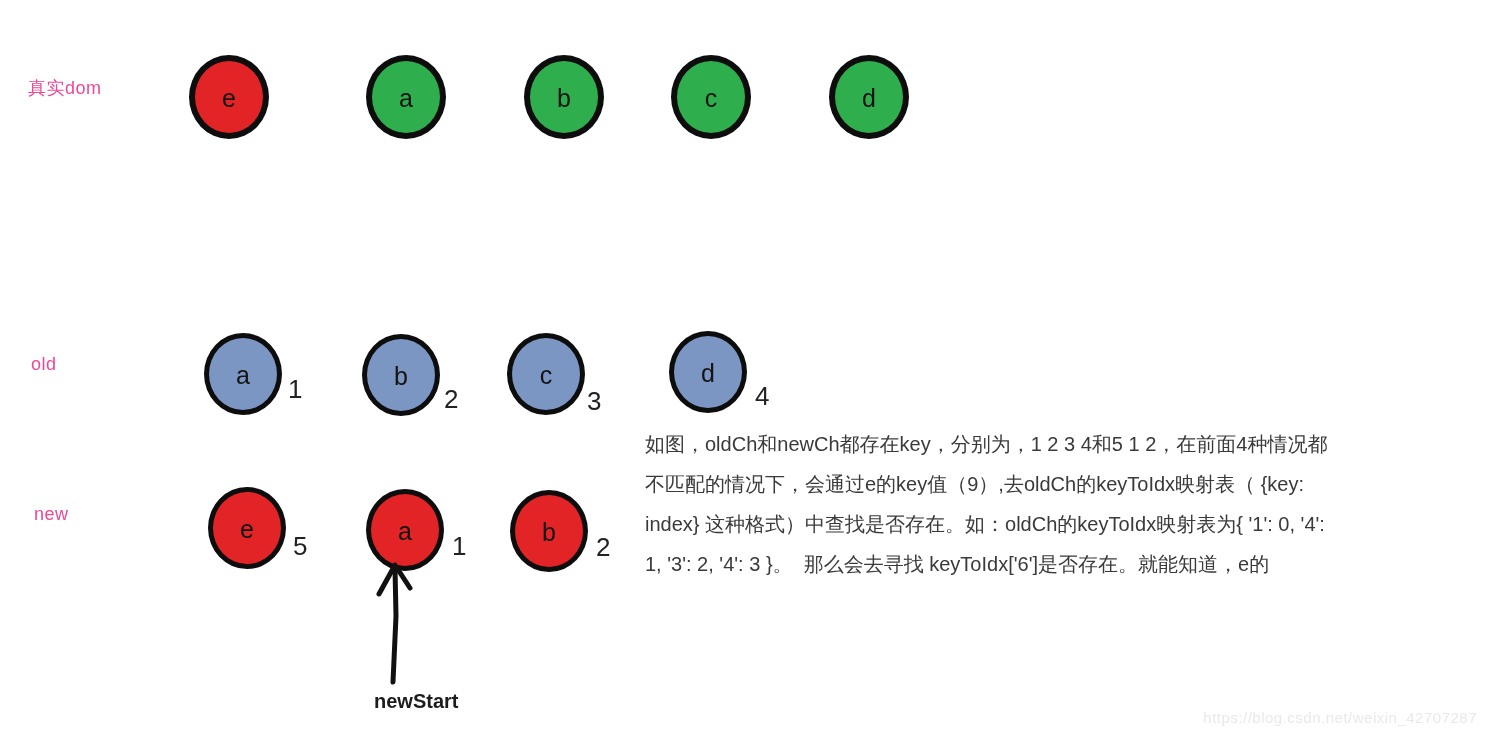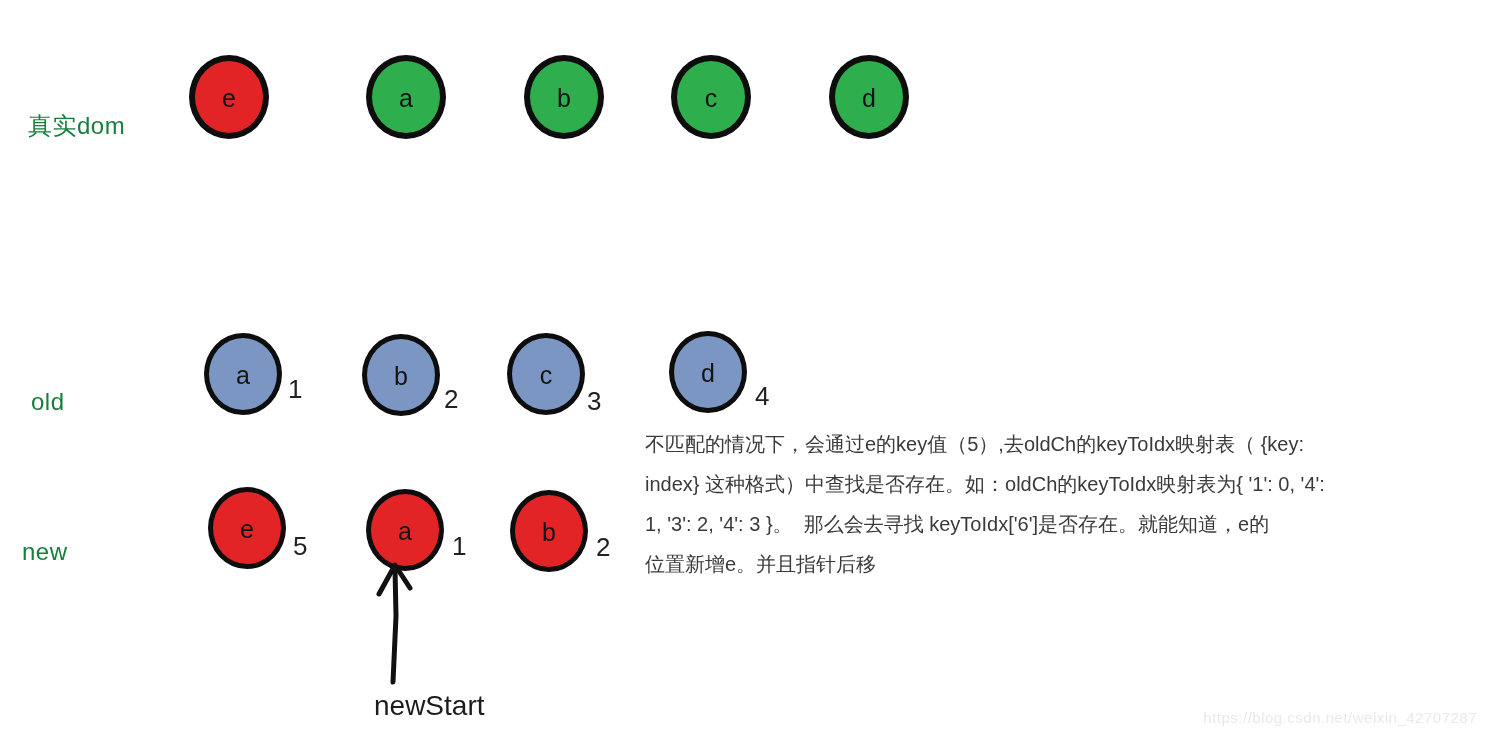--- a/index.html
+++ b/index.html
@@ -5,24 +5,23 @@
   html,body{margin:0;padding:0;background:#ffffff;}
   #canvas{
     position:relative;
     width:1485px;height:740px;
     overflow:hidden;
     background:#ffffff;
     font-family:"Liberation Sans","DejaVu Sans",sans-serif;
   }
   .row-label{
     position:absolute;
-    font-size:24px;
-    color:#15803d;
+    font-size:18px;
+    color:#ec4899;
     letter-spacing:0.5px;
-    margin-top:34px;
   }
   .node{
     position:absolute;
     width:68px;height:72px;
     border:6px solid #0d0d0d;
     border-radius:50%;
     display:flex;align-items:center;justify-content:center;
     box-sizing:content-box;
   }
   .node.thin{border-width:5px;}
@@ -33,21 +32,21 @@
     font-size:25px;color:#141414;line-height:1;
     transform:translateY(1px);
   }
   .key-num{
     position:absolute;
     font-size:26px;color:#222222;line-height:1;
   }
   #pointer-arrow{position:absolute;left:360px;top:556px;}
   #newstart-label{
     position:absolute;left:374px;top:690px;
-    font-size:28px;color:#1c1c1c;
+    font-size:20px;color:#1c1c1c;font-weight:bold;
   }
   #paragraph{
     position:absolute;left:645px;top:424px;width:810px;
     color:#3a3a3a;
   }
   #paragraph .line{
     display:block;height:40px;line-height:40px;
     font-size:20px;white-space:pre;
   }
   #watermark{
@@ -93,21 +92,21 @@
   <div class="node blue thin" style="left:507px;top:333px">
     <span class="node-label">c</span>
   </div>
   <span class="key-num" style="left:587px;top:388px">3</span>
 
   <div class="node blue thin" style="left:669px;top:331px">
     <span class="node-label">d</span>
   </div>
   <span class="key-num" style="left:755px;top:383px">4</span>
 
-  <div class="row-label" style="left:22px;top:504px">new</div>
+  <div class="row-label" style="left:34px;top:504px">new</div>
 
   <div class="node red thin" style="left:208px;top:487px">
     <span class="node-label">e</span>
   </div>
   <span class="key-num" style="left:293px;top:533px">5</span>
 
   <div class="node red thin" style="left:366px;top:489px">
     <span class="node-label">a</span>
   </div>
   <span class="key-num" style="left:452px;top:533px">1</span>
@@ -117,21 +116,21 @@
   </div>
   <span class="key-num" style="left:596px;top:534px">2</span>
 
   <svg id="pointer-arrow" width="70" height="132" viewBox="0 0 70 132">
     <polyline points="33,126 36,60 35,12" fill="none" stroke="#111111" stroke-width="5" stroke-linecap="round"></polyline>
     <polyline points="19,38 35,9 50,32" fill="none" stroke="#111111" stroke-width="5" stroke-linecap="round" stroke-linejoin="round"></polyline>
   </svg>
   <div id="newstart-label">newStart</div>
 
   <div id="paragraph">
-    <span class="line">不匹配的情况下，会通过e的key值（5）,去oldCh的keyToIdx映射表（ {key:</span>
+    <span class="line">如图，oldCh和newCh都存在key，分别为，1 2 3 4和5 1 2，在前面4种情况都</span>
+    <span class="line">不匹配的情况下，会通过e的key值（9）,去oldCh的keyToIdx映射表（ {key:</span>
     <span class="line">index} 这种格式）中查找是否存在。如：oldCh的keyToIdx映射表为{ '1': 0, '4':</span>
     <span class="line">1, '3': 2, '4': 3 }。  那么会去寻找 keyToIdx['6']是否存在。就能知道，e的</span>
-    <span class="line">位置新增e。并且指针后移</span>
   </div>
 
   <div id="watermark">https://blog.csdn.net/weixin_42707287</div>
 
 </div>
 
 </body></html>

